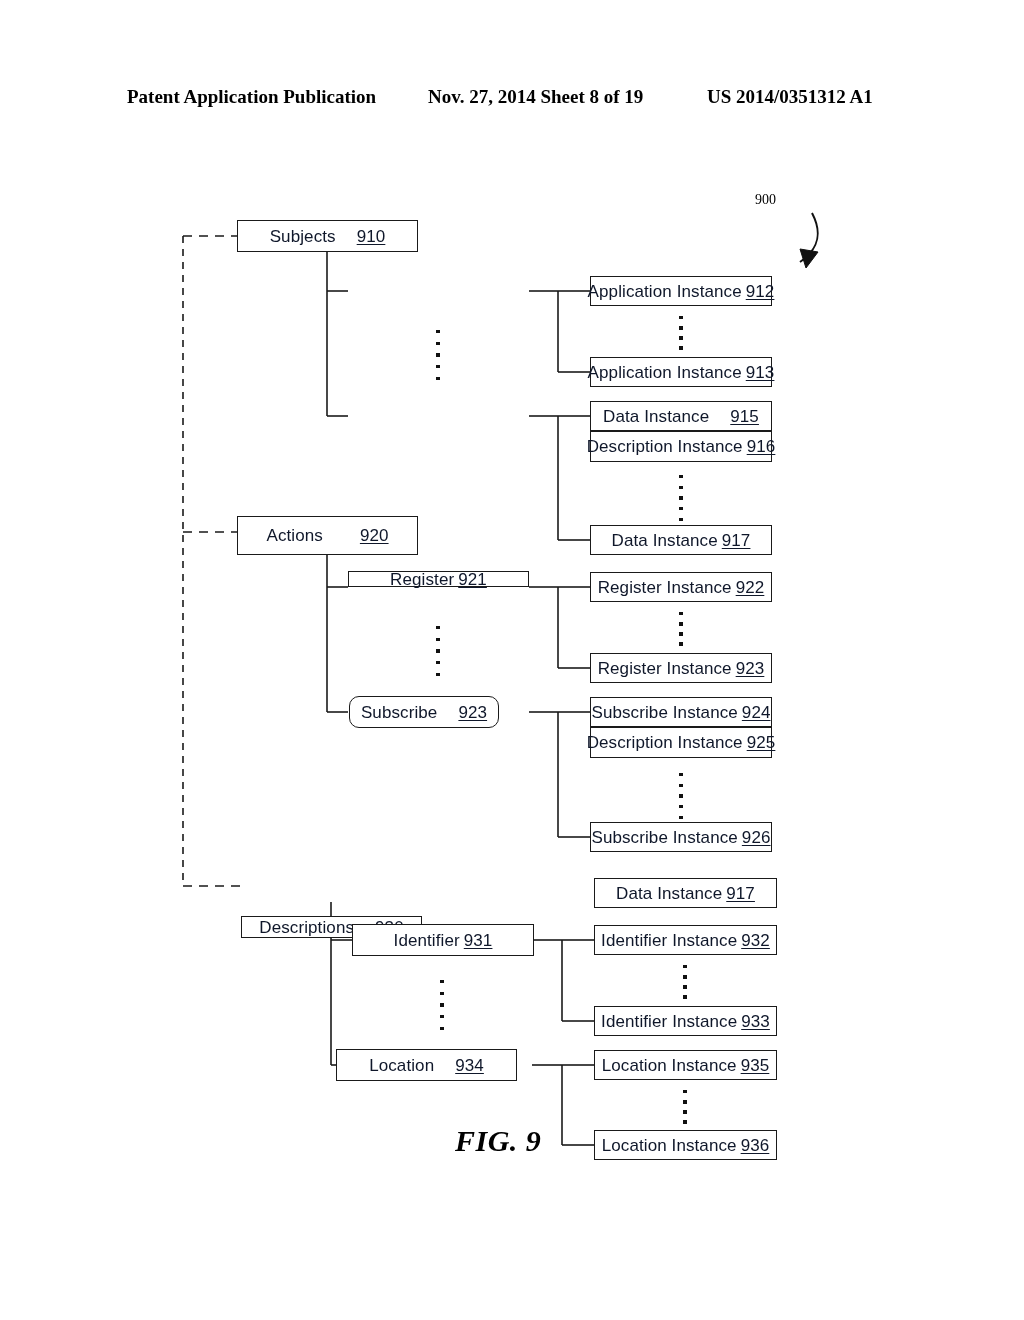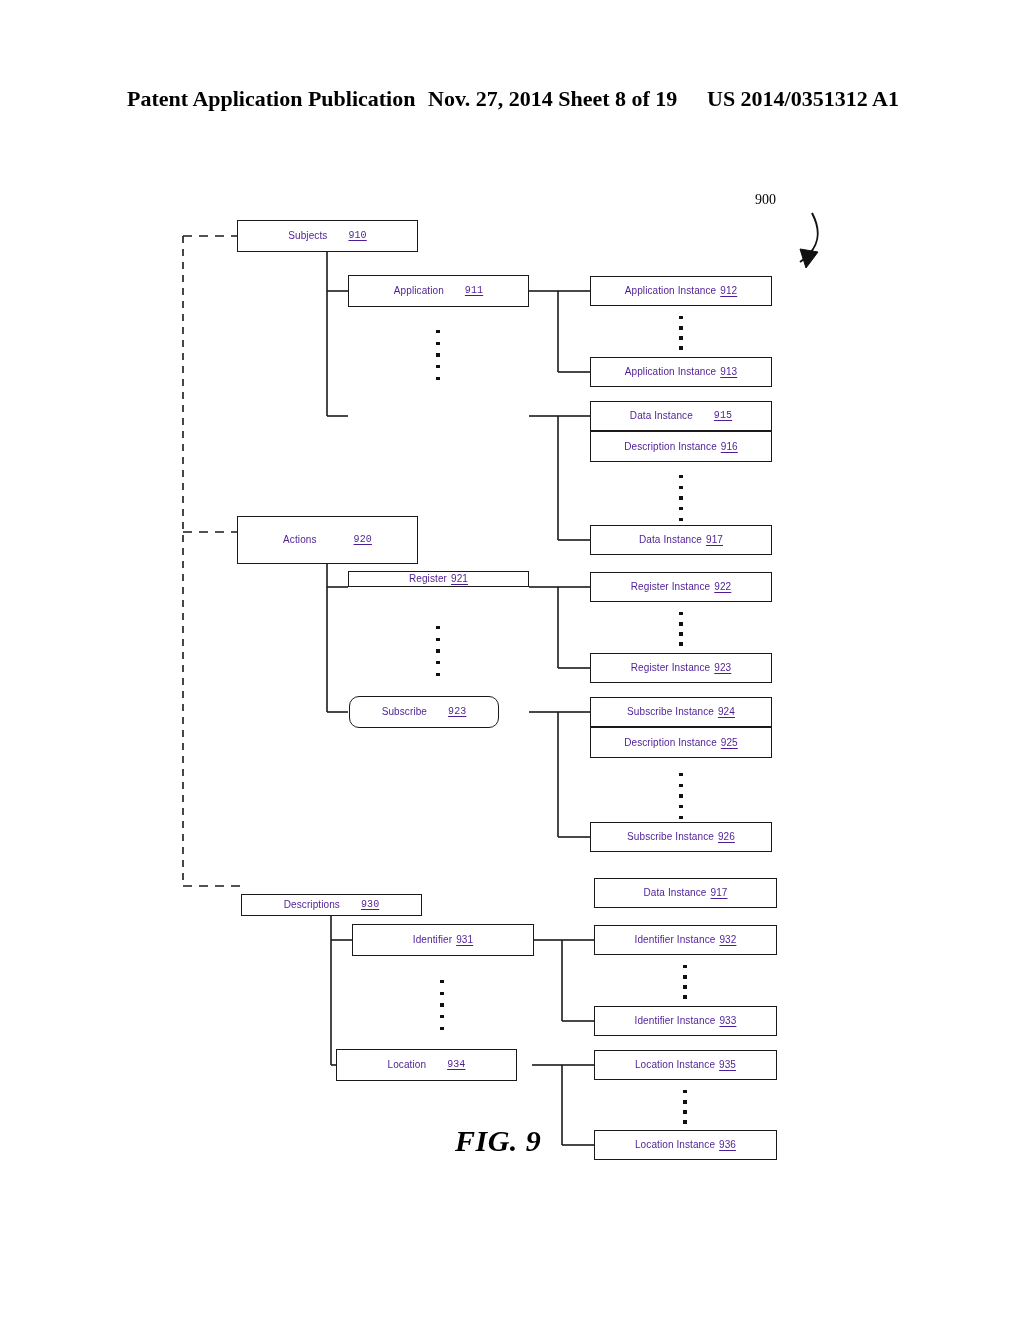--- a/index.html
+++ b/index.html
@@ -19,21 +19,21 @@
 
   
   .page-header {
     position: absolute;
     left: 0;
     top: 86px;
     width: 1024px;
     height: 26px;
     font-family: "Liberation Serif", serif;
     font-weight: bold;
-    font-size: 22px;
+    font-size: 19px;
     white-space: nowrap;
   }
   .page-header .hdr-pub  { position: absolute; left: 127px; top: 0; }
   .page-header .hdr-date { position: absolute; left: 428px; top: 0; }
   .page-header .hdr-num  { position: absolute; left: 707px; top: 0; }
 
   
   #diagram {
     position: absolute;
     left: 0;
@@ -50,34 +50,34 @@
 
   
   .node {
     position: absolute;
     box-sizing: border-box;
     border: 1.6px solid #1a1a1a;
     background: #ffffff;
     display: flex;
     align-items: center;
     justify-content: center;
-    font-size: 10px;
+    font-size: 17px;
     letter-spacing: 0.1px;
     line-height: 1;
     white-space: nowrap;
-    color: #4c1d95;
+    color: #0f172a;
   }
   .node .lbl { display: inline-block; }
   .node .ref {
     display: inline-block;
     text-decoration: underline;
     text-underline-offset: 2px;
     margin-left: 6px;
   }
-  .node.gap .ref { margin-left: 21px; font-family: Liberation Mono, monospace; }
+  .node.gap .ref { margin-left: 21px; }
   .node.tight .ref { margin-left: 4px; }
 
   
   .vdots {
     position: absolute;
     width: 10px;
     display: flex;
     flex-direction: column;
     align-items: center;
     justify-content: space-between;
@@ -181,24 +181,20 @@
     </g>
   </svg>
 
   <div class="ref900">900</div>
 
   <div class="node gap" style="left:237px; top:220px; width:181px; height:32px;">
     <span class="lbl">Subjects</span>
     <span class="ref">910</span>
   </div>
 
-  <div class="node gap" style="left:348px; top:275px; width:181px; height:32px;">
-    <span class="lbl">Application</span>
-    <span class="ref">911</span>
-  </div>
 
   <div class="node tight" style="left:590px; top:276px; width:182px; height:30px;">
     <span class="lbl">Application Instance</span>
     <span class="ref">912</span>
   </div>
 
   <div class="vdots" style="left:433px; top:330px; height:50px;">
     <i></i>
       <i></i>
       <i></i>
@@ -235,21 +231,21 @@
       <i></i>
       <i></i>
       <i></i>
   </div>
 
   <div class="node tight" style="left:590px; top:525px; width:182px; height:30px;">
     <span class="lbl">Data Instance</span>
     <span class="ref">917</span>
   </div>
 
-  <div class="node gap" style="left:237px; top:516px; width:181px; height:48px;gap:16px;">
+  <div class="node gap" style="left:237px; top:516px; width:181px; height:39px;gap:16px;">
     <span class="lbl">Actions</span>
     <span class="ref">920</span>
   </div>
 
   <div class="node tight" style="left:348px; top:571px; width:181px; height:16px;">
     <span class="lbl">Register</span>
     <span class="ref">921</span>
   </div>
 
   <div class="node tight" style="left:590px; top:572px; width:182px; height:30px;">
@@ -298,21 +294,21 @@
       <i></i>
       <i></i>
       <i></i>
   </div>
 
   <div class="node tight" style="left:590px; top:822px; width:182px; height:30px;">
     <span class="lbl">Subscribe Instance</span>
     <span class="ref">926</span>
   </div>
 
-  <div class="node gap" style="left:241px; top:894px; width:181px; height:22px;">
+  <div class="node gap" style="left:241px; top:916px; width:181px; height:22px;">
     <span class="lbl">Descriptions</span>
     <span class="ref">930</span>
   </div>
 
   <div class="node tight" style="left:594px; top:878px; width:183px; height:30px;">
     <span class="lbl">Data Instance</span>
     <span class="ref">917</span>
   </div>
 
   <div class="node tight" style="left:352px; top:924px; width:182px; height:32px;">

